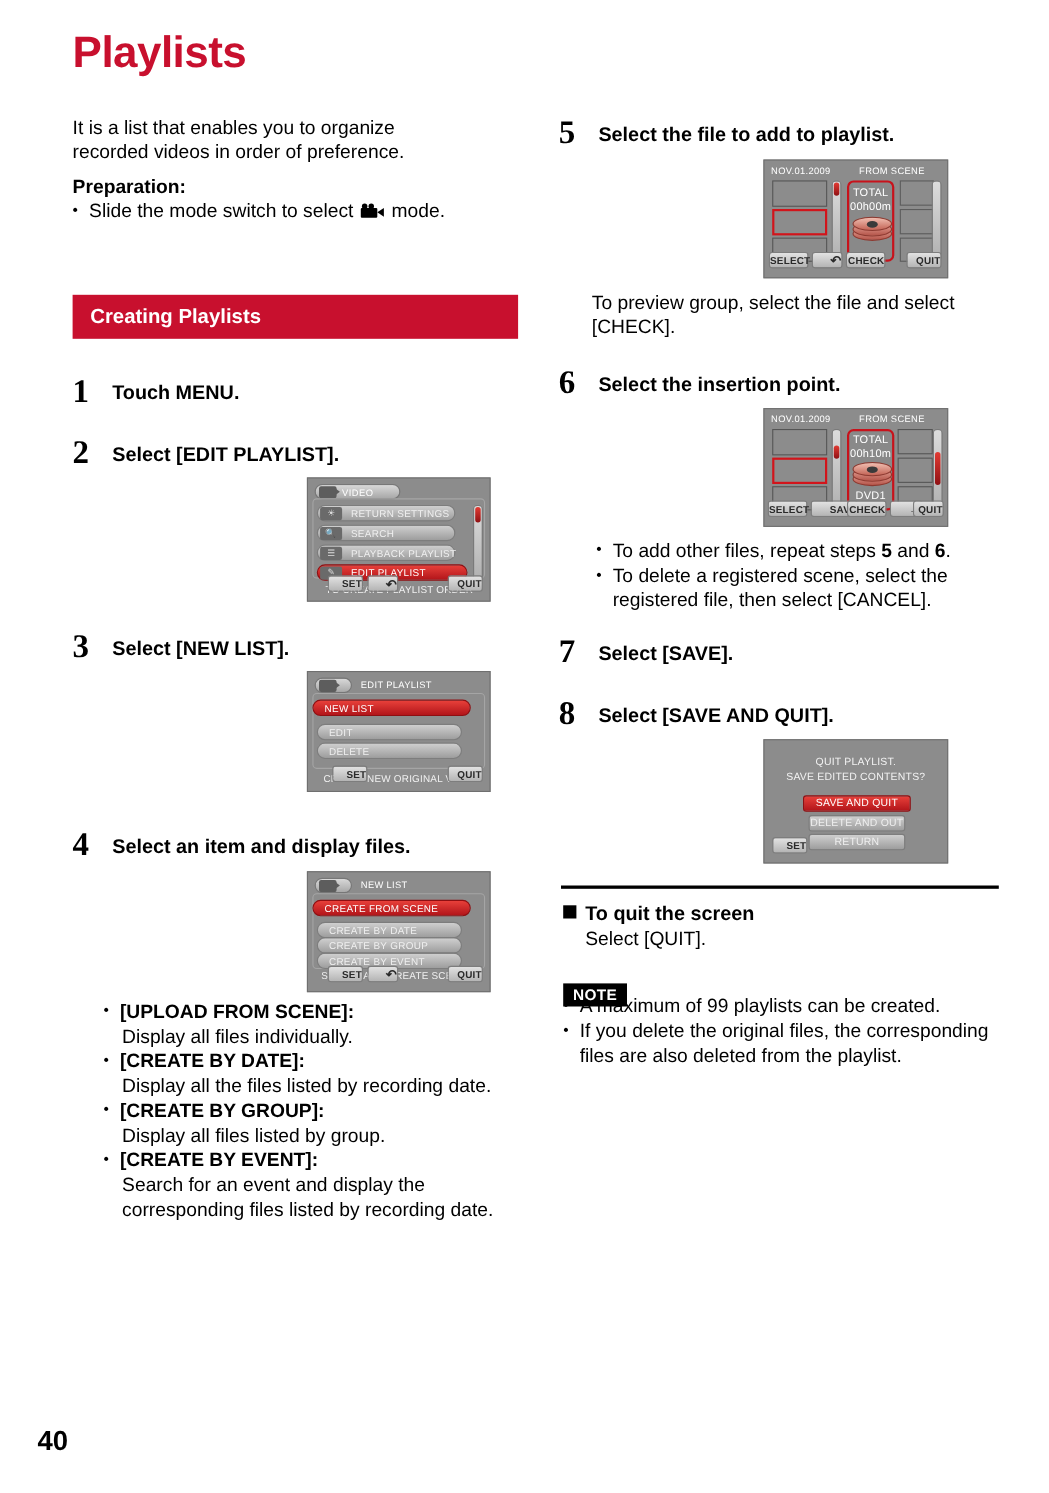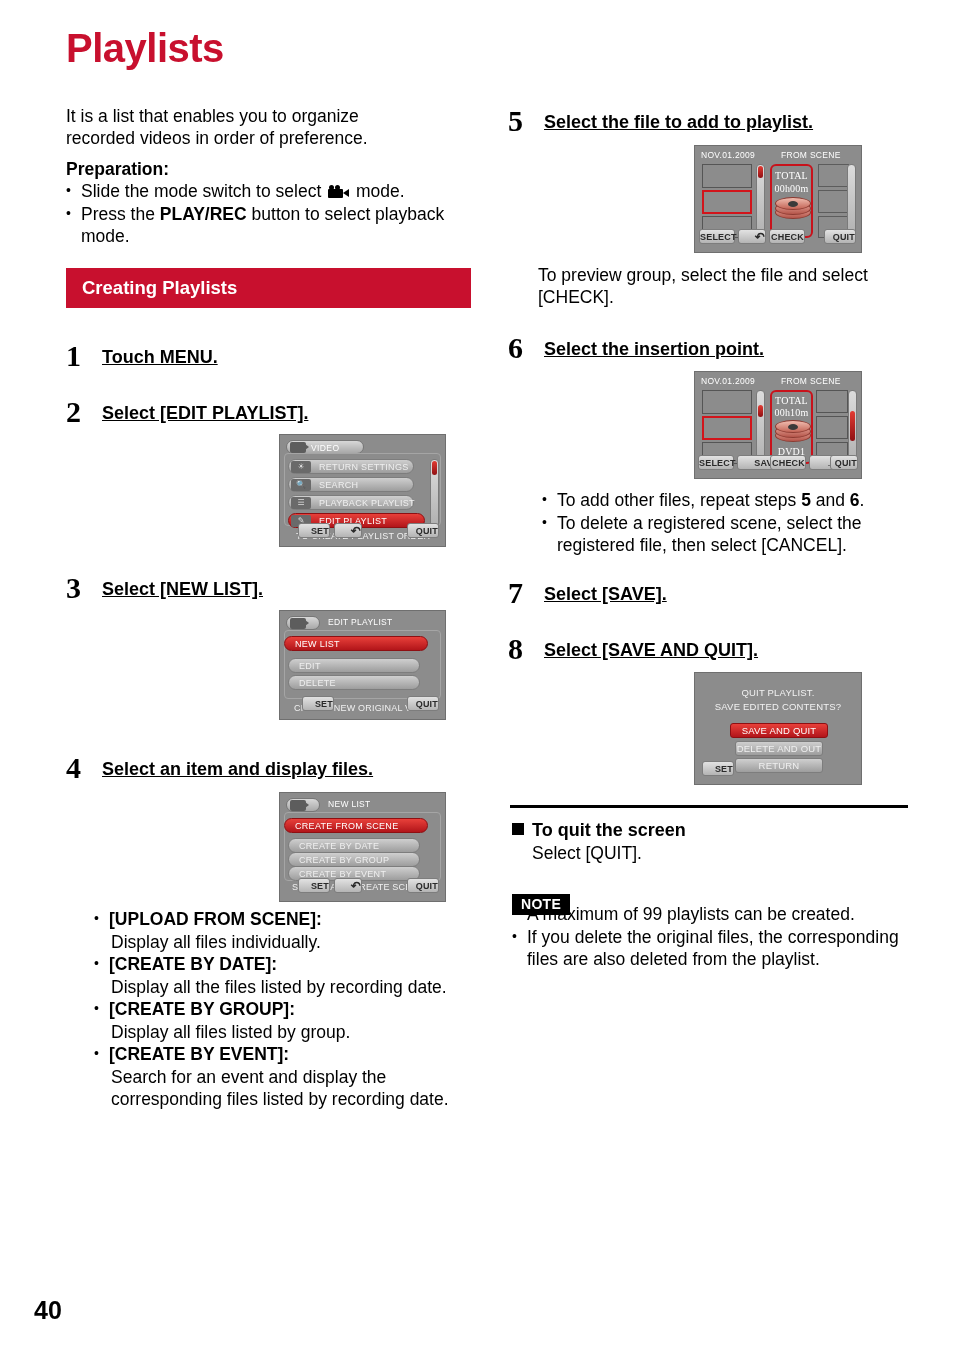--- a/index.html
+++ b/index.html
@@ -45,21 +45,21 @@
     font-size:18.5px; font-weight:bold;
     padding:9px 0 9px 16px;
   }
 
   
   .step { position:relative; padding-left:36px; min-height:26px; }
   .step .num {
     position:absolute; left:0; top:-6px;
     font-size:30px; font-weight:bold; font-family:"Liberation Serif", serif;
   }
-  .step .txt { font-size:18px; font-weight:bold; line-height:24px;text-decoration:underline; }
+  .step .txt { font-size:18px; font-weight:bold; line-height:24px; }
 
   
   .lcd {
     background:#8c8c8c; position:relative;
     border:1px solid #6f6f6f;
     font-family:"Liberation Sans", sans-serif;
     color:#e9e9e9;
     overflow:hidden;
   }
   .lcd .tabhdr {
@@ -133,21 +133,21 @@
     position:absolute; border:1px solid #555; overflow:hidden;
   }
   .lcd .thumb.hl { border:2px solid #d2141b; }
   .lcd .thumb.empty { background:#8c8c8c; border:1px solid #5c5c5c; }
   .lcd .centerbox {
     position:absolute; border:2px solid #c8121b; border-radius:6px;
     background:#898989;
   }
   .lcd .centerbox .ct {
     position:absolute; left:0; right:0; text-align:center;
-    font-size:10px; color:#fff; letter-spacing:.2px;font-family:Liberation Serif, serif;
+    font-size:10px; color:#fff; letter-spacing:.2px;
   }
   .lcd .disc {
     position:absolute; width:36px; height:22px;
   }
   .lcd .disc .d1,.lcd .disc .d2,.lcd .disc .d3 {
     position:absolute; left:0; width:36px; height:13px; border-radius:50%;
     background:linear-gradient(#e8a79b,#b5564b);
     border:1px solid #8d3a31;
   }
   .lcd .disc .d3 { top:9px; }
@@ -236,21 +236,20 @@
 <div class="col" id="col-left">
 
   <div style="position:absolute; top:105px; left:0; width:355px;">
     <div class="para">It is a list that enables you to organize recorded videos in order of preference.</div>
   </div>
 
   <div style="position:absolute; top:158px; left:0; width:390px;">
     <div class="prep-head">Preparation:</div>
     <ul class="blist">
       <li><span>Slide the mode switch to select </span><span class="camicon"><span class="r1"></span><span class="r2"></span><span class="b"></span><span class="l"></span></span><span> mode.</span></li>
-      <li><span>Press the </span><span class="bold">PLAY/REC</span><span> button to select playback mode.</span></li>
     </ul>
   </div>
 
   <div class="banner" style="position:absolute; top:268px; left:0; width:405px;">Creating Playlists</div>
 
   <div class="step" style="position:absolute; top:345px; left:0; width:400px;">
     <span class="num">1</span>
     <span class="txt">Touch MENU.</span>
   </div>
 

